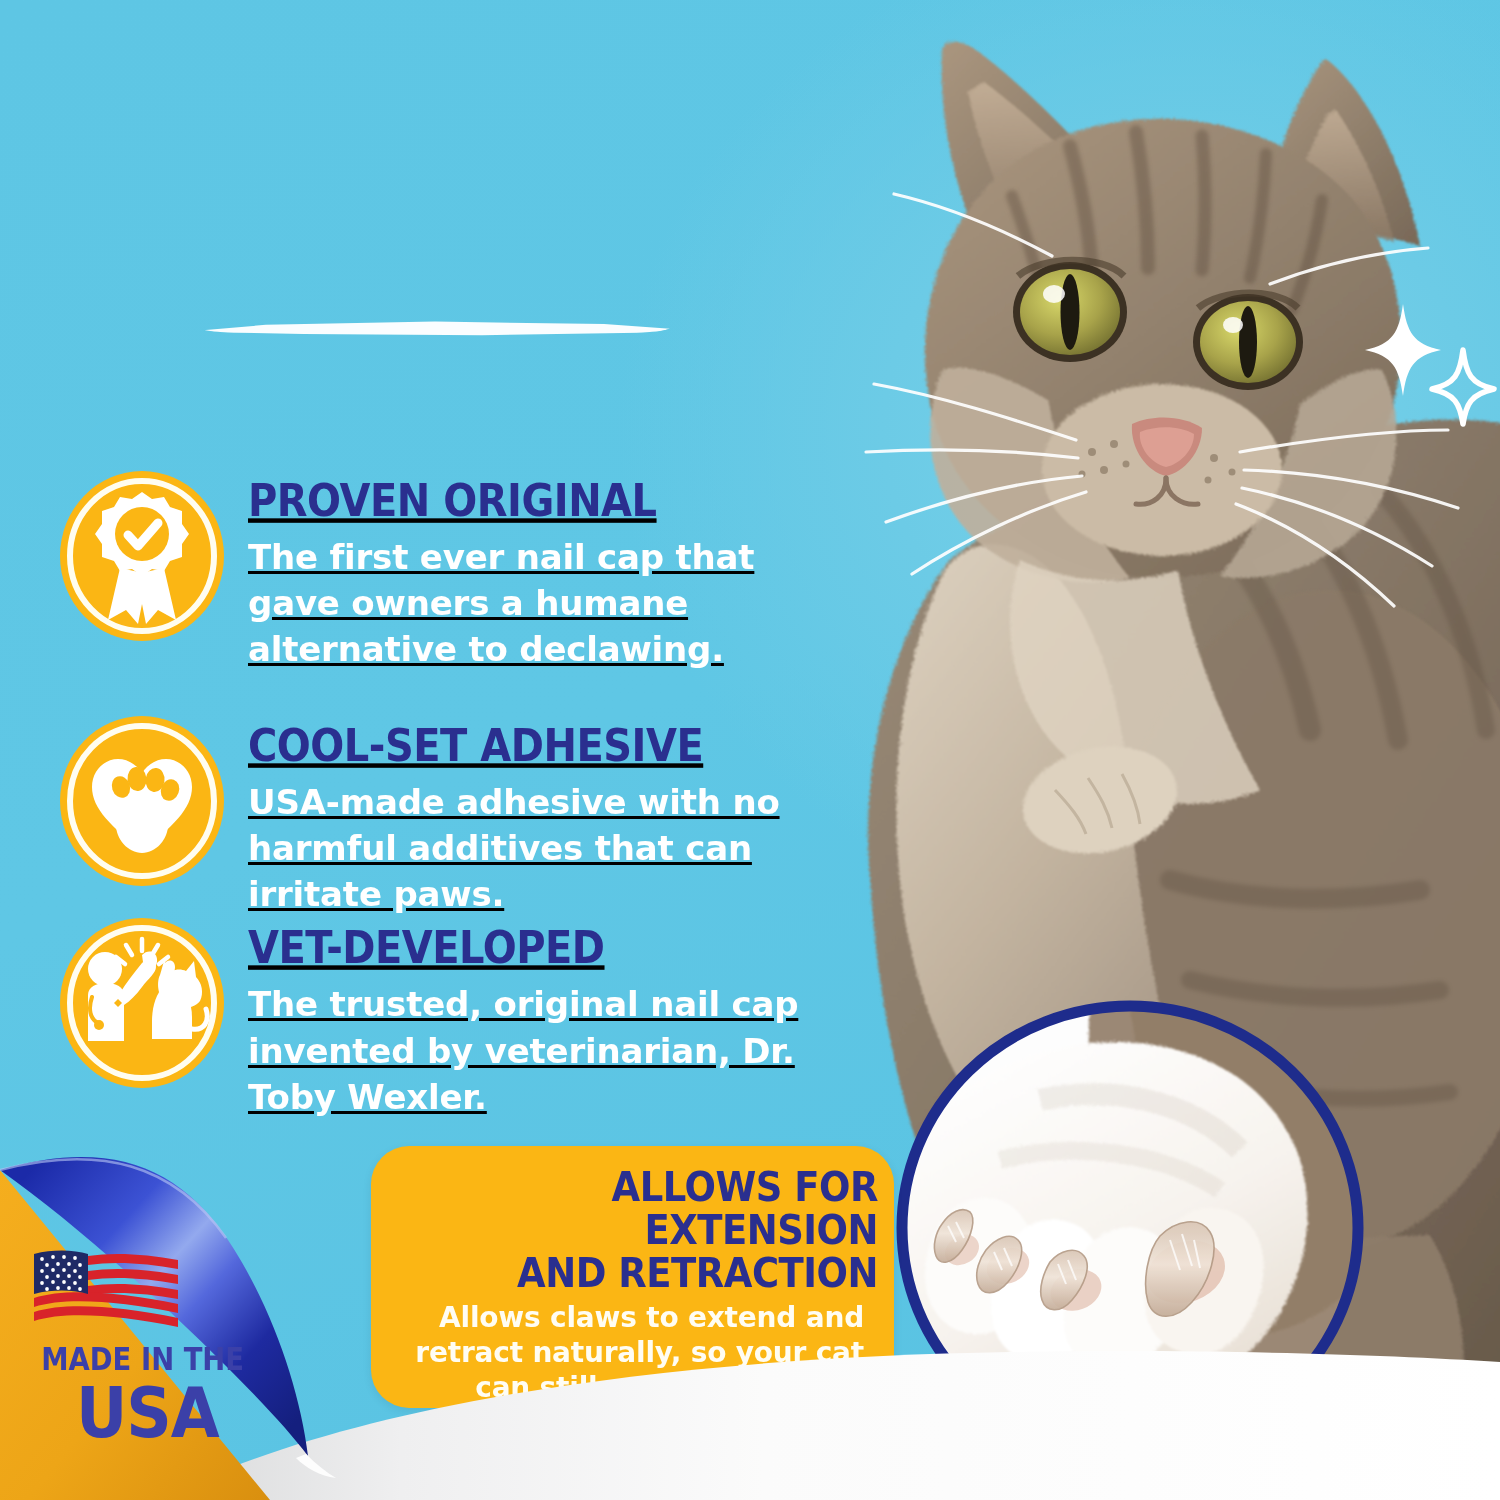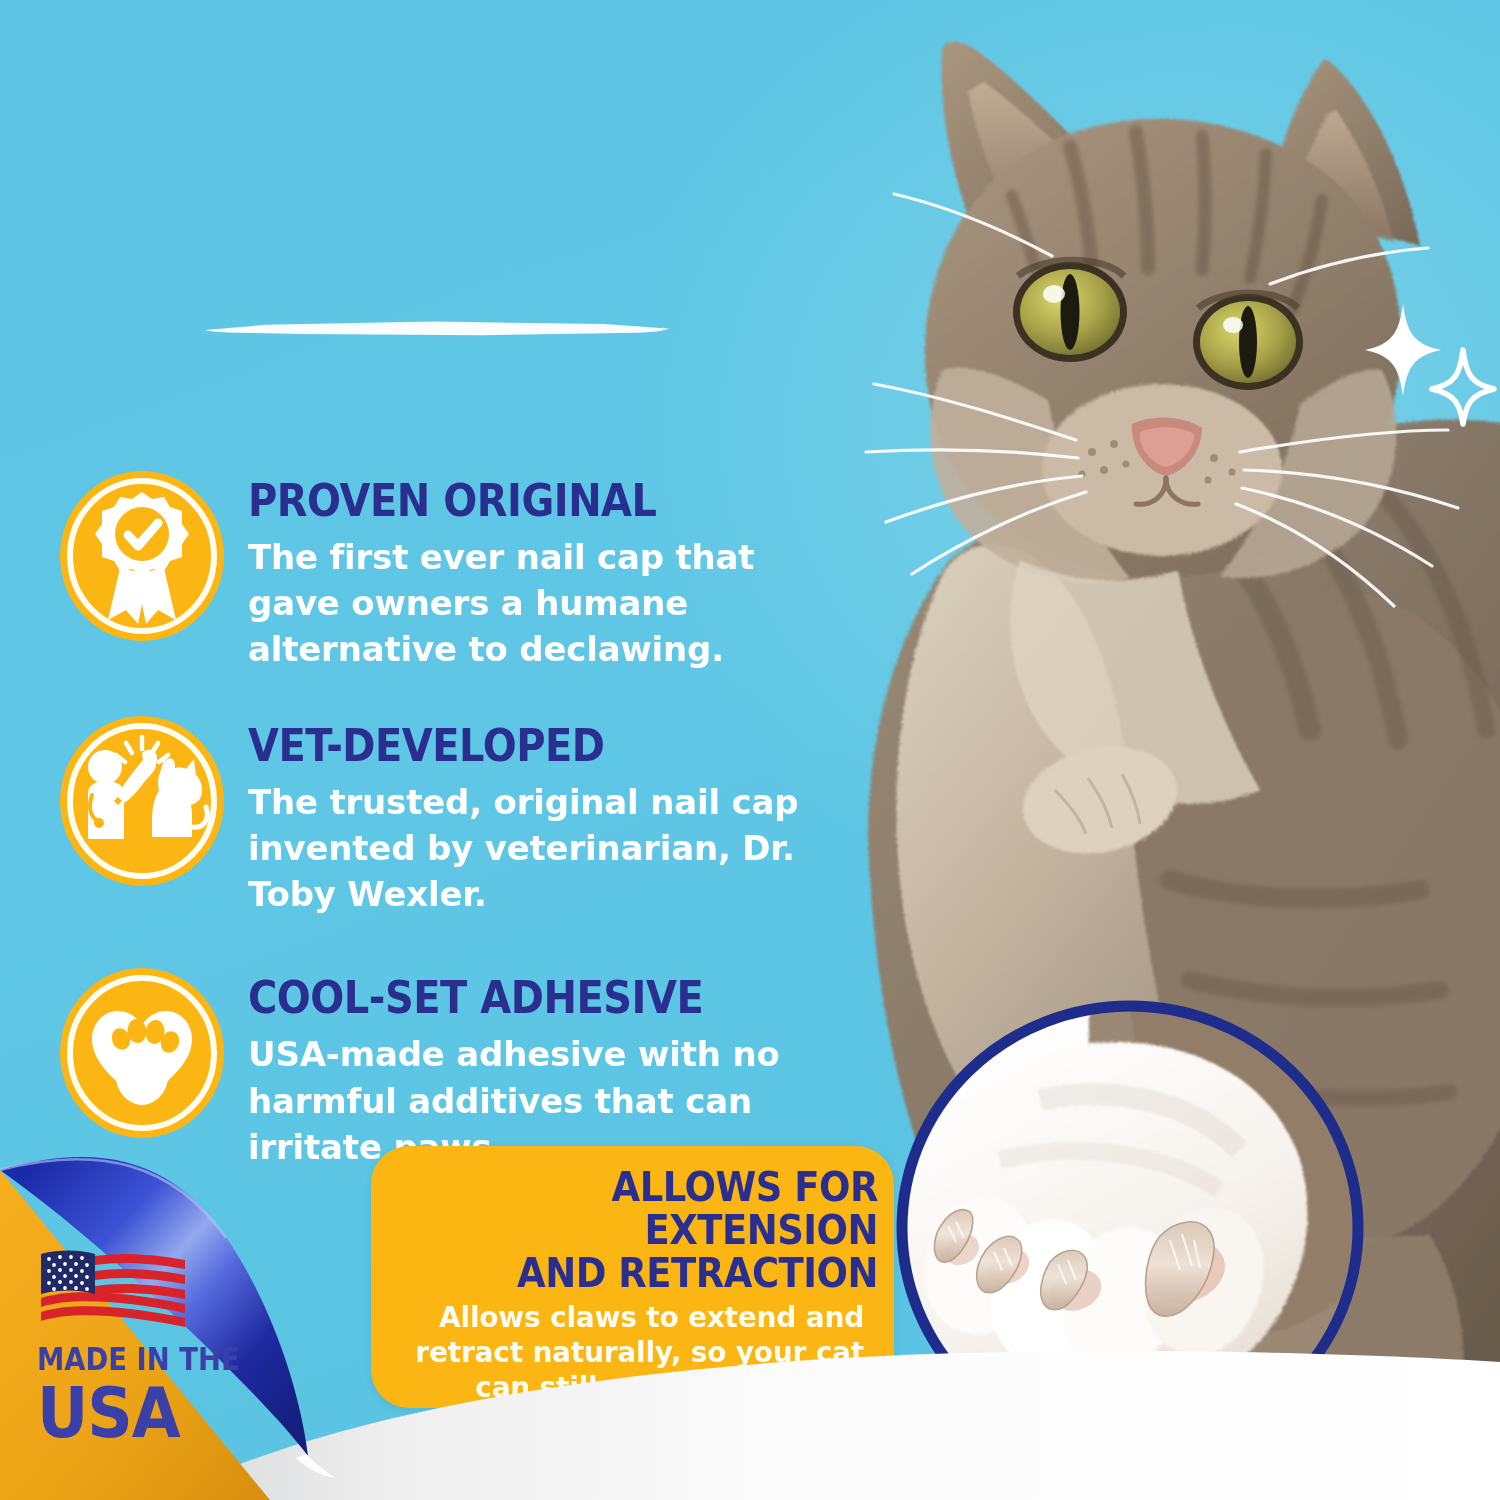--- a/index.html
+++ b/index.html
@@ -68,21 +68,21 @@
     align-items:flex-start;
     margin-bottom:50px;
   }
   .feat-icon{
     flex:0 0 auto;
     width:168px;height:172px;
     position:relative;
     margin-right:22px;
   }
   .feat-icon svg{display:block;width:168px;height:172px;}
-  .feat-body{flex:1 1 auto;padding-top:8px;}
+  .feat-body{flex:1 1 auto;padding-top:8px;text-decoration:underline;}
   .feat-title{
     font-family:"DejaVu Sans", sans-serif;
     font-weight:700;
     font-size:40px;
     line-height:1;
     color:#2a2f8f;
     transform:scaleX(1.0) scaleY(1.12);
     transform-origin:left top;
     letter-spacing:-0.5px;
     white-space:nowrap;
@@ -177,22 +177,21 @@
     z-index:60;
   }
   .page-curl svg{display:block;width:420px;height:400px;}
 
   
   .usa-badge{
     position:absolute;
     left:30px; bottom:62px;
     width:230px;
     z-index:70;
-    text-align:left;
-    margin-left:7px;
+    text-align:center;
   }
   .usa-flag{width:150px;height:86px;display:block;margin-bottom:12px;}
   .usa-line1{
     font-family:"DejaVu Sans", sans-serif;
     font-weight:700;
     font-size:28px;
     line-height:1;
     color:#3b40a8;
     transform:scaleY(1.12) scaleX(0.98);
     transform-origin:left top;
@@ -425,64 +424,20 @@
           <path d="M84 22 L94 29 L106 27 L112 37 L124 41 L124 54 L131 64 L124 74 L124 87
                    L112 91 L106 101 L94 99 L84 106 L74 99 L62 101 L56 91 L44 87 L44 74
                    L37 64 L44 54 L44 41 L56 37 L62 27 L74 29 Z" fill="#ffffff"></path>
           <circle cx="84" cy="64" r="27" fill="#fbb614"></circle>
           <path d="M70 65 L80 76 L100 53" stroke="#ffffff" stroke-width="9" fill="none" stroke-linecap="round" stroke-linejoin="round"></path>
         </svg>
       </div>
       <div class="feat-body">
         <div class="feat-title">PROVEN ORIGINAL</div>
         <div class="feat-desc">The first ever nail cap that gave owners a humane alternative to declawing.</div>
-      </div>
-    </div>
-
-    <div class="feature" id="feature-1">
-      <div class="feat-icon">
-        <svg viewBox="0 0 168 172" xmlns="http://www.w3.org/2000/svg">
-          <ellipse cx="84" cy="86" rx="82" ry="85" fill="#fbb614"></ellipse>
-          <ellipse cx="84" cy="86" rx="72" ry="75" fill="none" stroke="#fffdf0" stroke-width="6"></ellipse>
-
-          <g stroke="#ffffff" stroke-width="4.5" stroke-linecap="round">
-            <path d="M84 22 L84 34"></path>
-            <path d="M68 28 L74 38"></path>
-            <path d="M100 28 L94 38"></path>
-            <path d="M58 40 L67 47"></path>
-            <path d="M110 40 L101 47"></path>
-          </g>
-
-          <circle cx="47" cy="52" r="17" fill="#ffffff"></circle>
-
-          <path d="M30 78 C30 70 38 66 48 66 C58 66 66 70 66 78 L66 124 L30 124 Z" fill="#ffffff"></path>
-          <path d="M62 76 C68 66 76 56 84 46 C90 40 98 42 98 50 C98 56 90 62 84 70
-                   C78 78 72 84 66 88 Z" fill="#ffffff"></path>
-
-          <path d="M84 38 C90 32 98 34 99 42 C100 50 93 55 86 52 Z" fill="#ffffff"></path>
-
-          <path d="M34 80 C30 92 32 102 40 106" stroke="#fbb614" stroke-width="4" fill="none" stroke-linecap="round"></path>
-          <circle cx="41" cy="108" r="5" fill="#fbb614"></circle>
-
-          <path d="M56 86 L60 82 L64 86 L60 90 Z" fill="#fbb614"></path>
-
-          <path d="M106 70 C98 76 94 90 94 104 L94 122 L134 122 L134 100
-                   C134 86 128 74 120 68 Z" fill="#ffffff"></path>
-
-          <path d="M102 58 L106 44 L114 54 C118 52 124 52 128 54 L136 44 L138 60
-                   C144 66 146 76 142 84 C136 92 120 94 110 88 C100 82 98 66 102 58 Z" fill="#ffffff"></path>
-
-          <path d="M106 56 C104 48 108 42 114 44 C118 46 118 54 114 58 Z" fill="#ffffff"></path>
-
-          <path d="M134 112 C146 114 152 104 148 92" stroke="#ffffff" stroke-width="5" fill="none" stroke-linecap="round"></path>
-        </svg>
-      </div>
-      <div class="feat-body">
-        <div class="feat-title">VET-DEVELOPED</div>
-        <div class="feat-desc">The trusted, original nail cap invented by veterinarian, Dr. Toby Wexler.</div>
       </div>
     </div>
 
     <div class="feature" id="feature-2">
       <div class="feat-icon">
         <svg viewBox="0 0 168 172" xmlns="http://www.w3.org/2000/svg">
           <ellipse cx="84" cy="86" rx="82" ry="85" fill="#fbb614"></ellipse>
           <ellipse cx="84" cy="86" rx="72" ry="75" fill="none" stroke="#fffdf0" stroke-width="6"></ellipse>
 
           <path d="M84 136 C54 112 34 94 34 72 C34 56 46 44 60 44 C70 44 79 50 84 58
@@ -494,20 +449,64 @@
           <ellipse cx="112" cy="75" rx="9" ry="11" fill="#fbb614" transform="rotate(20 112 75)"></ellipse>
           <path d="M88 82 C100 86 110 98 110 110 C110 122 100 132 88 132
                    C76 132 66 122 66 110 C66 98 76 86 88 82 Z" fill="#fbb614" opacity="0"></path>
           <path d="M84 82 C96 82 110 96 110 110 C110 124 98 138 84 138
                    C70 138 58 124 58 110 C58 96 72 82 84 82 Z" fill="#ffffff"></path>
         </svg>
       </div>
       <div class="feat-body">
         <div class="feat-title">COOL-SET ADHESIVE</div>
         <div class="feat-desc">USA-made adhesive with no harmful additives that can irritate paws.</div>
+      </div>
+    </div>
+
+    <div class="feature" id="feature-1">
+      <div class="feat-icon">
+        <svg viewBox="0 0 168 172" xmlns="http://www.w3.org/2000/svg">
+          <ellipse cx="84" cy="86" rx="82" ry="85" fill="#fbb614"></ellipse>
+          <ellipse cx="84" cy="86" rx="72" ry="75" fill="none" stroke="#fffdf0" stroke-width="6"></ellipse>
+
+          <g stroke="#ffffff" stroke-width="4.5" stroke-linecap="round">
+            <path d="M84 22 L84 34"></path>
+            <path d="M68 28 L74 38"></path>
+            <path d="M100 28 L94 38"></path>
+            <path d="M58 40 L67 47"></path>
+            <path d="M110 40 L101 47"></path>
+          </g>
+
+          <circle cx="47" cy="52" r="17" fill="#ffffff"></circle>
+
+          <path d="M30 78 C30 70 38 66 48 66 C58 66 66 70 66 78 L66 124 L30 124 Z" fill="#ffffff"></path>
+          <path d="M62 76 C68 66 76 56 84 46 C90 40 98 42 98 50 C98 56 90 62 84 70
+                   C78 78 72 84 66 88 Z" fill="#ffffff"></path>
+
+          <path d="M84 38 C90 32 98 34 99 42 C100 50 93 55 86 52 Z" fill="#ffffff"></path>
+
+          <path d="M34 80 C30 92 32 102 40 106" stroke="#fbb614" stroke-width="4" fill="none" stroke-linecap="round"></path>
+          <circle cx="41" cy="108" r="5" fill="#fbb614"></circle>
+
+          <path d="M56 86 L60 82 L64 86 L60 90 Z" fill="#fbb614"></path>
+
+          <path d="M106 70 C98 76 94 90 94 104 L94 122 L134 122 L134 100
+                   C134 86 128 74 120 68 Z" fill="#ffffff"></path>
+
+          <path d="M102 58 L106 44 L114 54 C118 52 124 52 128 54 L136 44 L138 60
+                   C144 66 146 76 142 84 C136 92 120 94 110 88 C100 82 98 66 102 58 Z" fill="#ffffff"></path>
+
+          <path d="M106 56 C104 48 108 42 114 44 C118 46 118 54 114 58 Z" fill="#ffffff"></path>
+
+          <path d="M134 112 C146 114 152 104 148 92" stroke="#ffffff" stroke-width="5" fill="none" stroke-linecap="round"></path>
+        </svg>
+      </div>
+      <div class="feat-body">
+        <div class="feat-title">VET-DEVELOPED</div>
+        <div class="feat-desc">The trusted, original nail cap invented by veterinarian, Dr. Toby Wexler.</div>
       </div>
     </div>
 
   </div>
 
   <div class="bottom-curve">
     <svg viewBox="0 0 1500 210" xmlns="http://www.w3.org/2000/svg" preserveAspectRatio="none">
       <defs>
         <linearGradient id="wcurve" x1="0" y1="0" x2="1" y2="0">
           <stop offset="0%" stop-color="#d8d9da"></stop>

